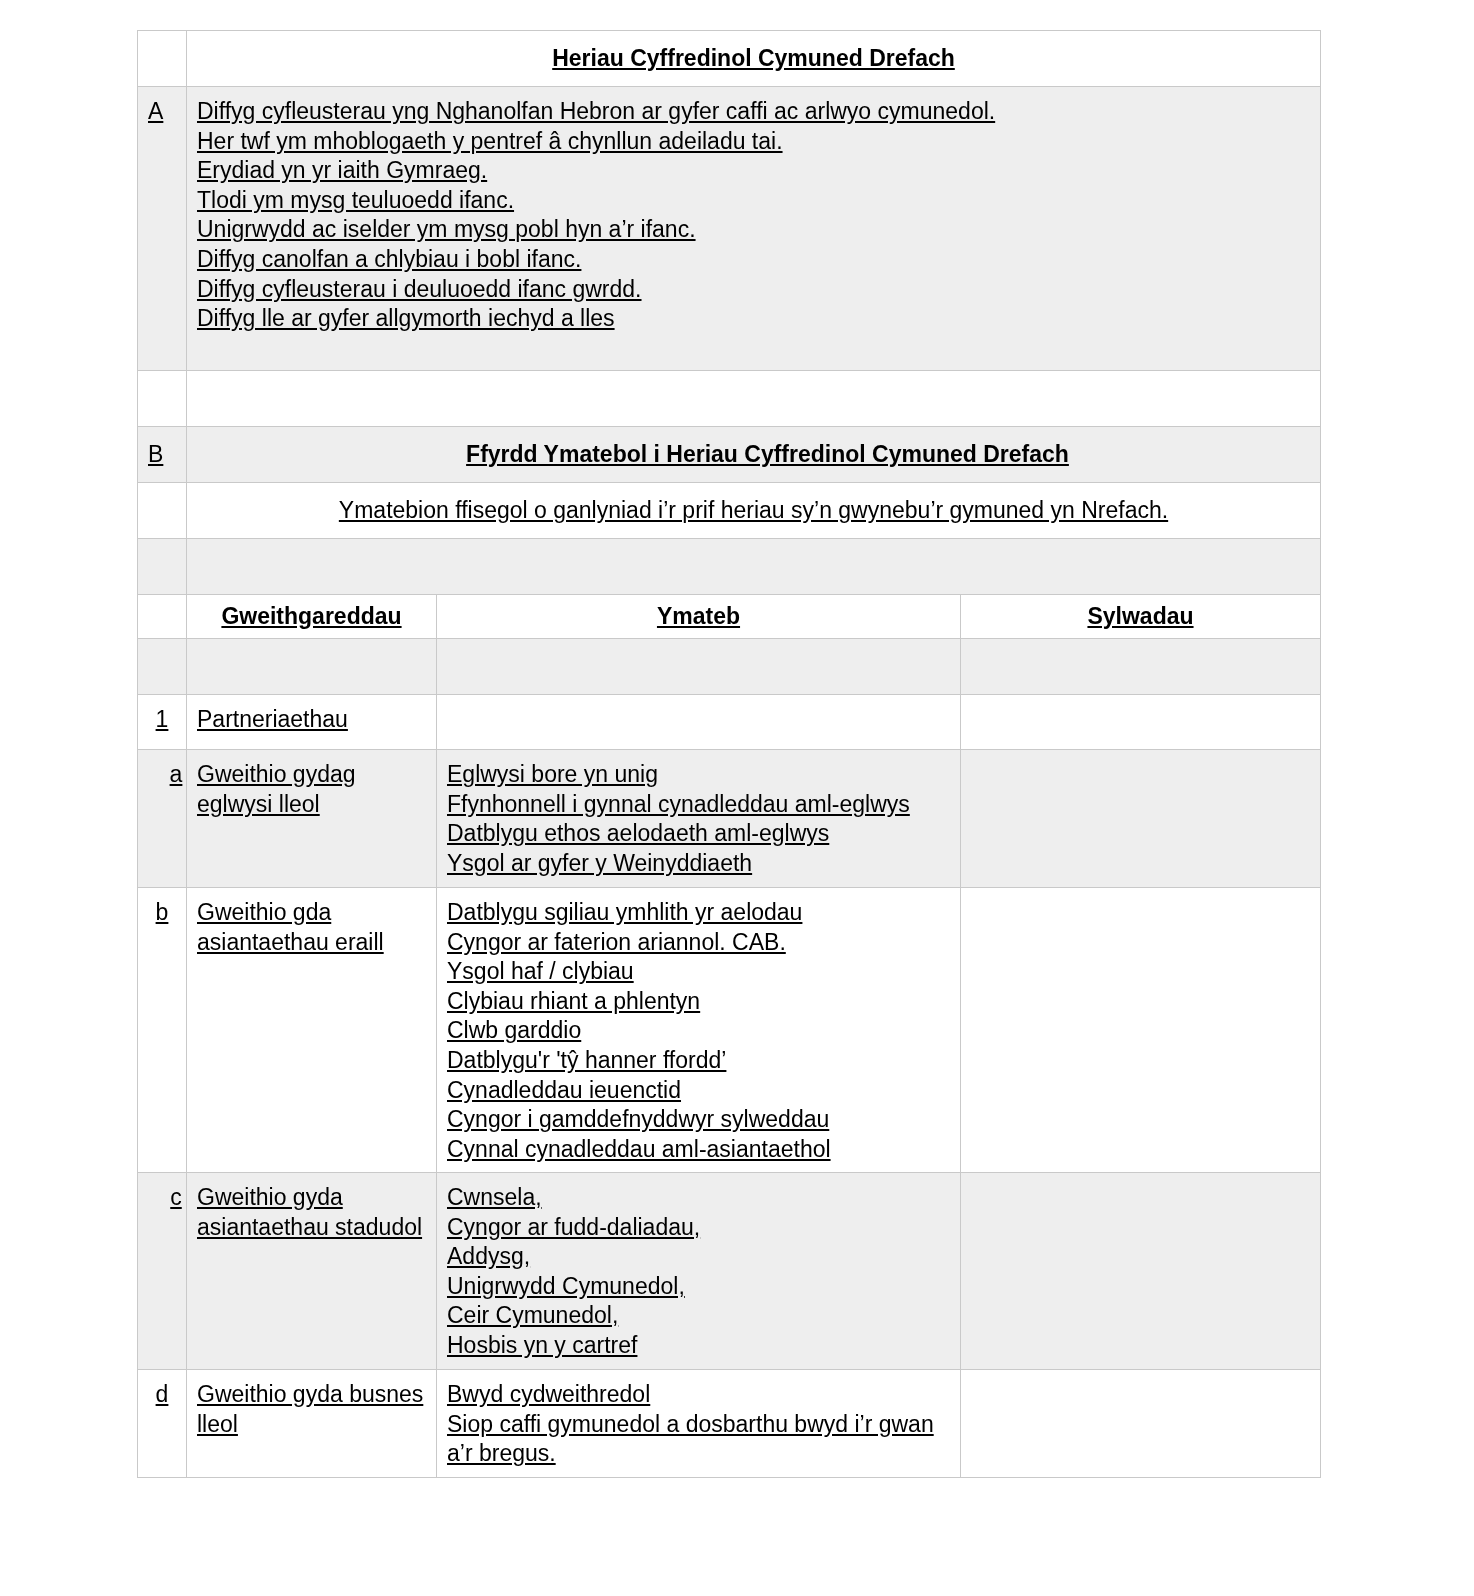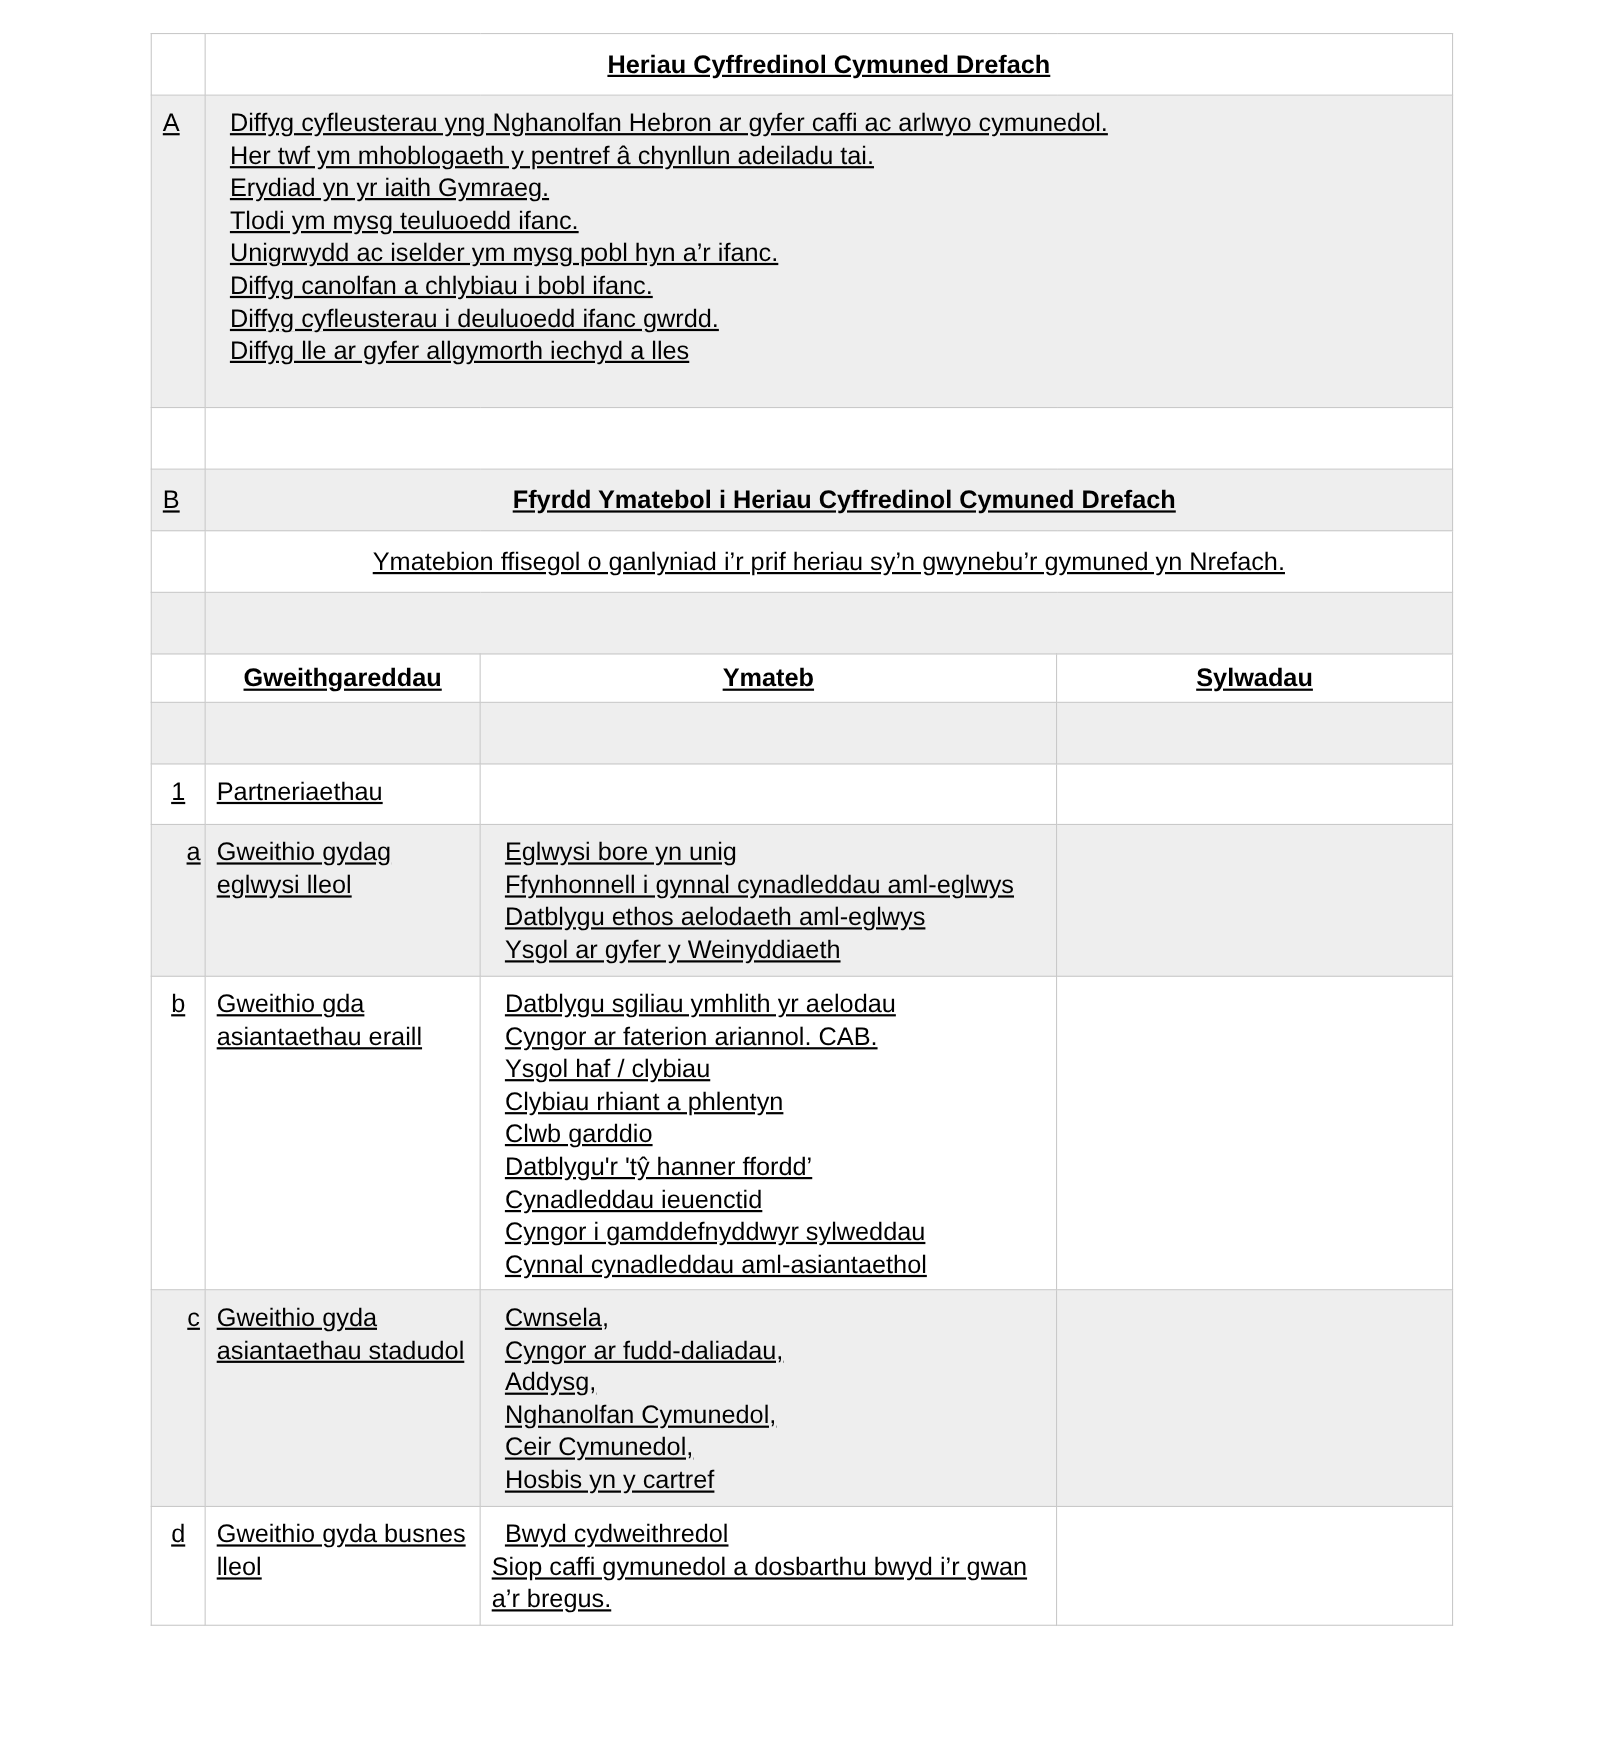--- a/index.html
+++ b/index.html
@@ -26,21 +26,21 @@
   col.c1 { width: 250px; }
   col.c2 { width: 524px; }
   col.c3 { width: 360px; }
   tr.white td { background: #ffffff; }
   tr.grey td { background: #eeeeee; padding-left: 28px; }
   .idx { text-align: center; padding-top: 10px !important; }
   .idx-left { text-align: left; padding-left: 10px !important; padding-top: 10px !important; }
   .txt { padding: 10px 10px 0 10px !important; }
   .hdr { font-weight: bold; text-align: center; vertical-align: middle !important; }
   .center { text-align: center; vertical-align: middle !important; }
-  .line { display: block; white-space: nowrap; margin-left: 12px; }
+  .line { display: block; white-space: nowrap; }
   .wrap { display: block; }
 </style>
 </head>
 <body>
 
 <table class="doc">
   <colgroup>
       <col class="c0">
       <col class="c1">
       <col class="c2">
@@ -137,21 +137,21 @@
     <td class="txt"></td>
   </tr>
 
   <tr class="grey" style="height:197px">
     <td class="idx">c</td>
     <td class="txt">Gweithio gyda asiantaethau stadudol</td>
     <td class="txt">
       <span class="line">Cwnsela,</span>
       <span class="line">Cyngor ar fudd-daliadau,</span>
       <span class="line">Addysg,</span>
-      <span class="line">Nghanolfan Cymunedol,</span>
+      <span class="line">Unigrwydd Cymunedol,</span>
       <span class="line">Ceir Cymunedol,</span>
       <span class="line">Hosbis yn y cartref</span>
     </td>
     <td class="txt"></td>
   </tr>
 
   <tr class="white" style="height:108px">
     <td class="idx">d</td>
     <td class="txt">Gweithio gyda busnes lleol</td>
     <td class="txt">

